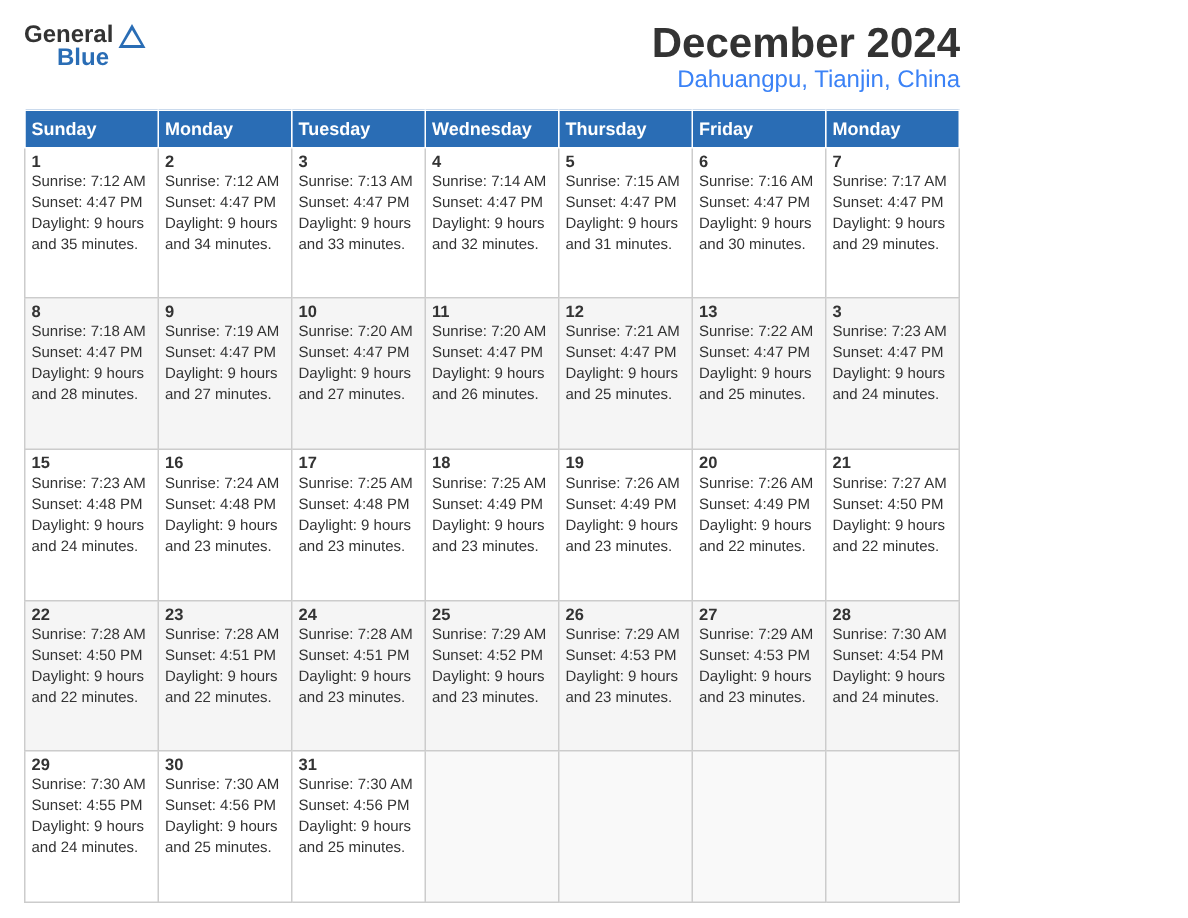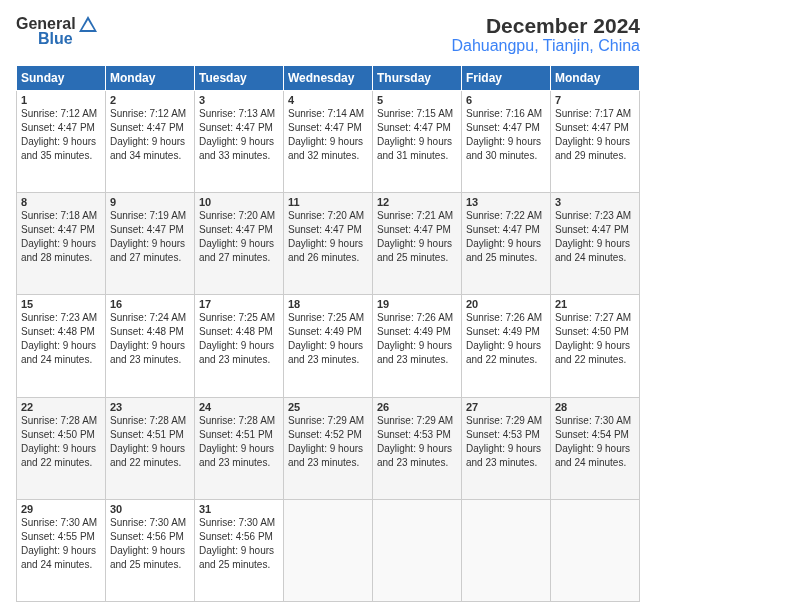--- a/index.html
+++ b/index.html
@@ -34,21 +34,21 @@
       font-size: 18px;
       font-weight: bold;
       color: #333;
     }
     .logo-general { color: #333; font-size: 16px; font-weight: bold; }
     .logo-blue { color: #2a6db5; font-size: 16px; font-weight: bold; text-align: right; }
     .title-block {
       text-align: right;
     }
     .title-month {
-      font-size: 21px;
+      font-size: 28px;
       font-weight: bold;
       color: #333;
       line-height: 1.1;
     }
     .title-location {
       font-size: 16px;
       color: #3b82f6;
     }
     .calendar {
       width: 100%;

